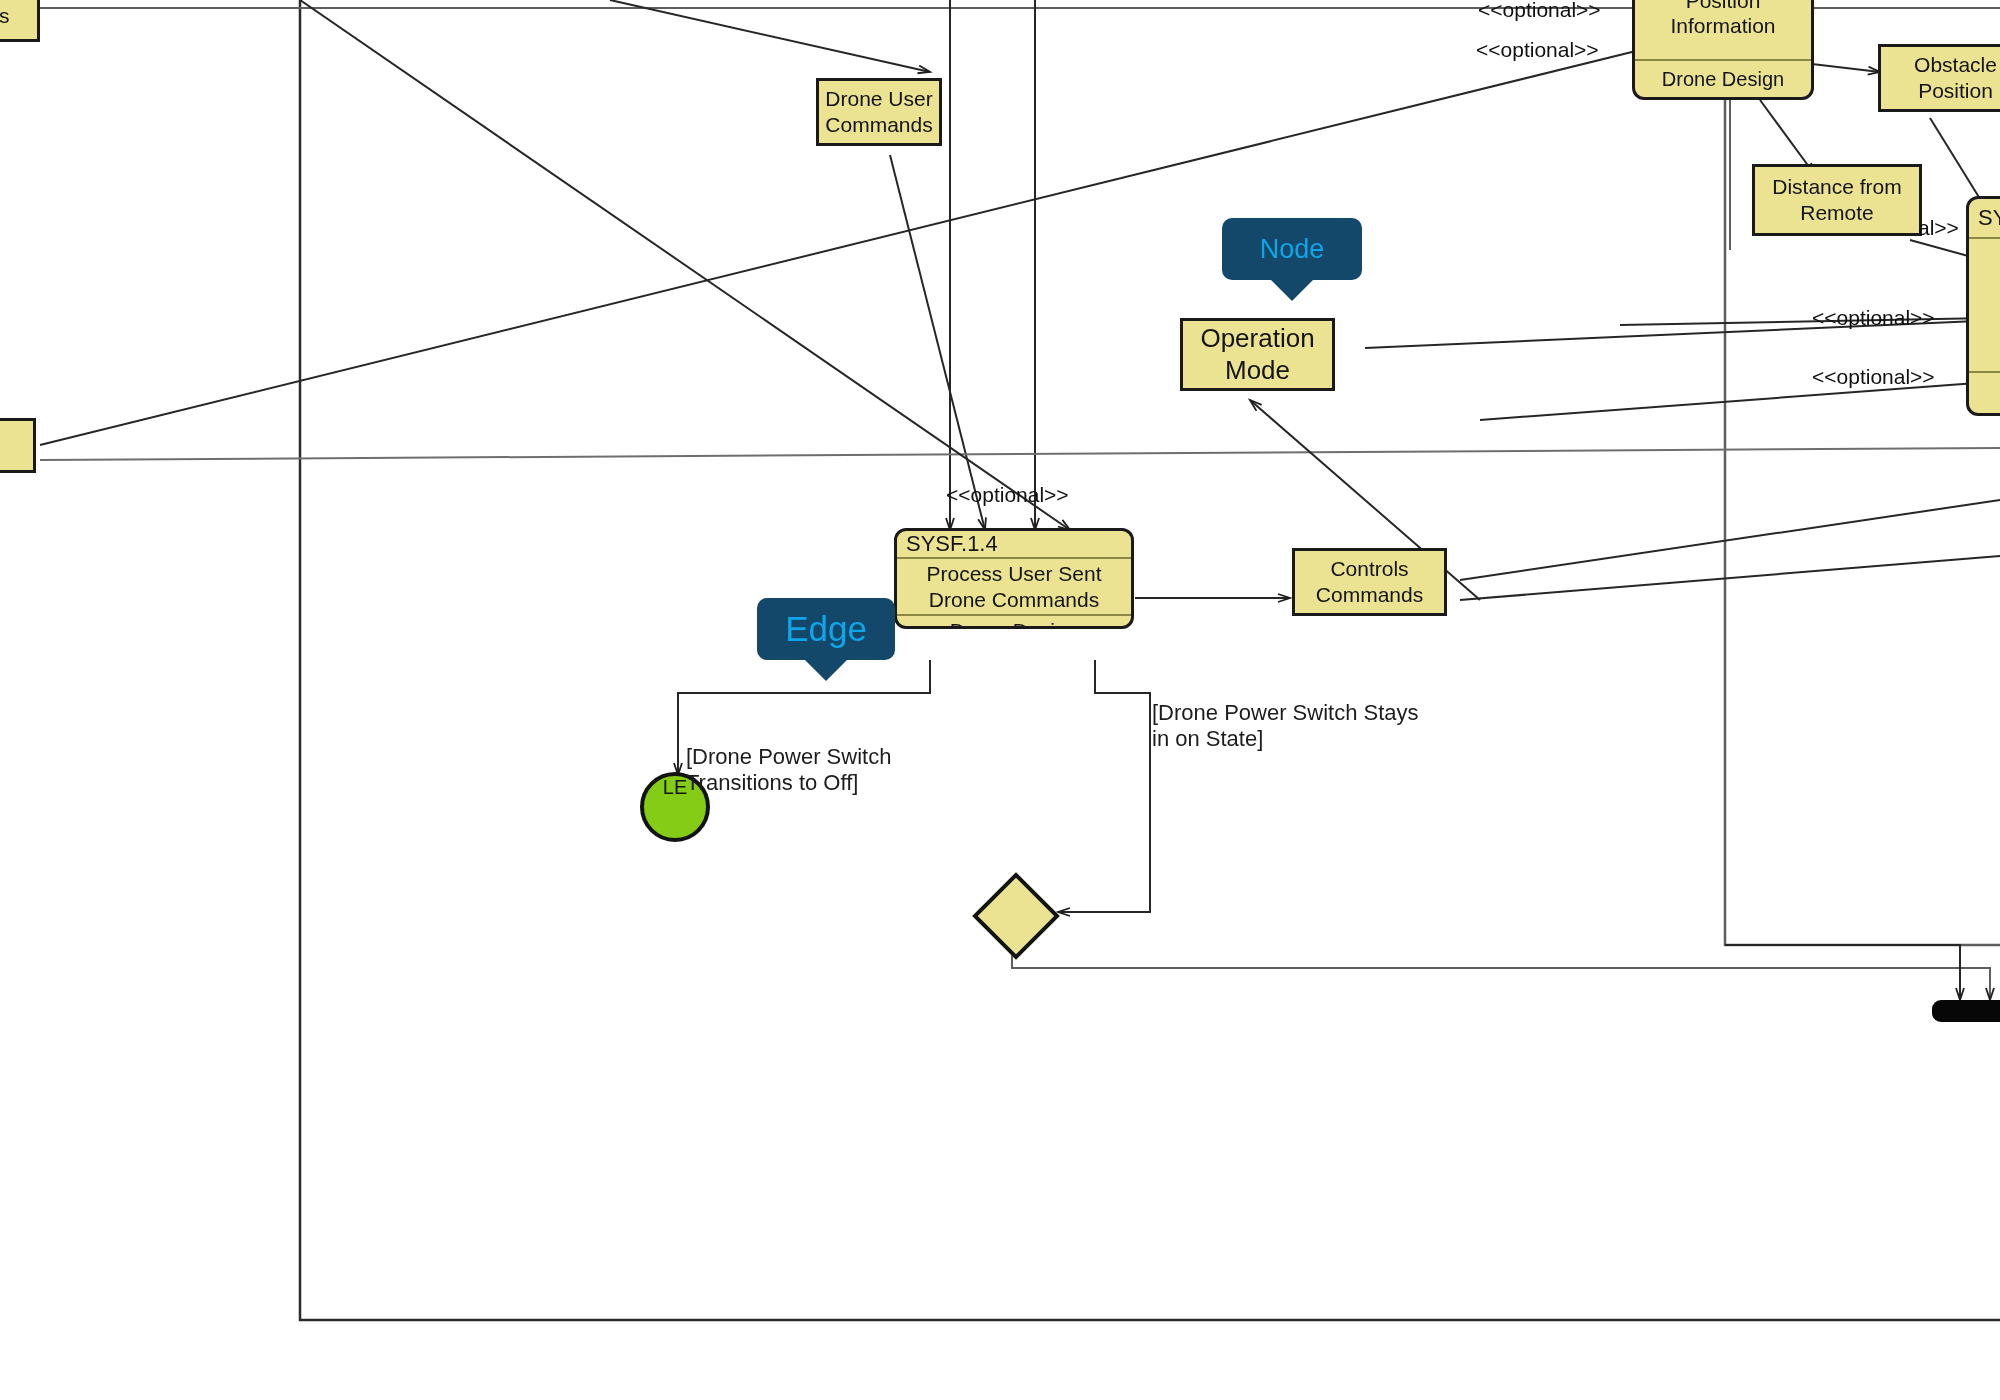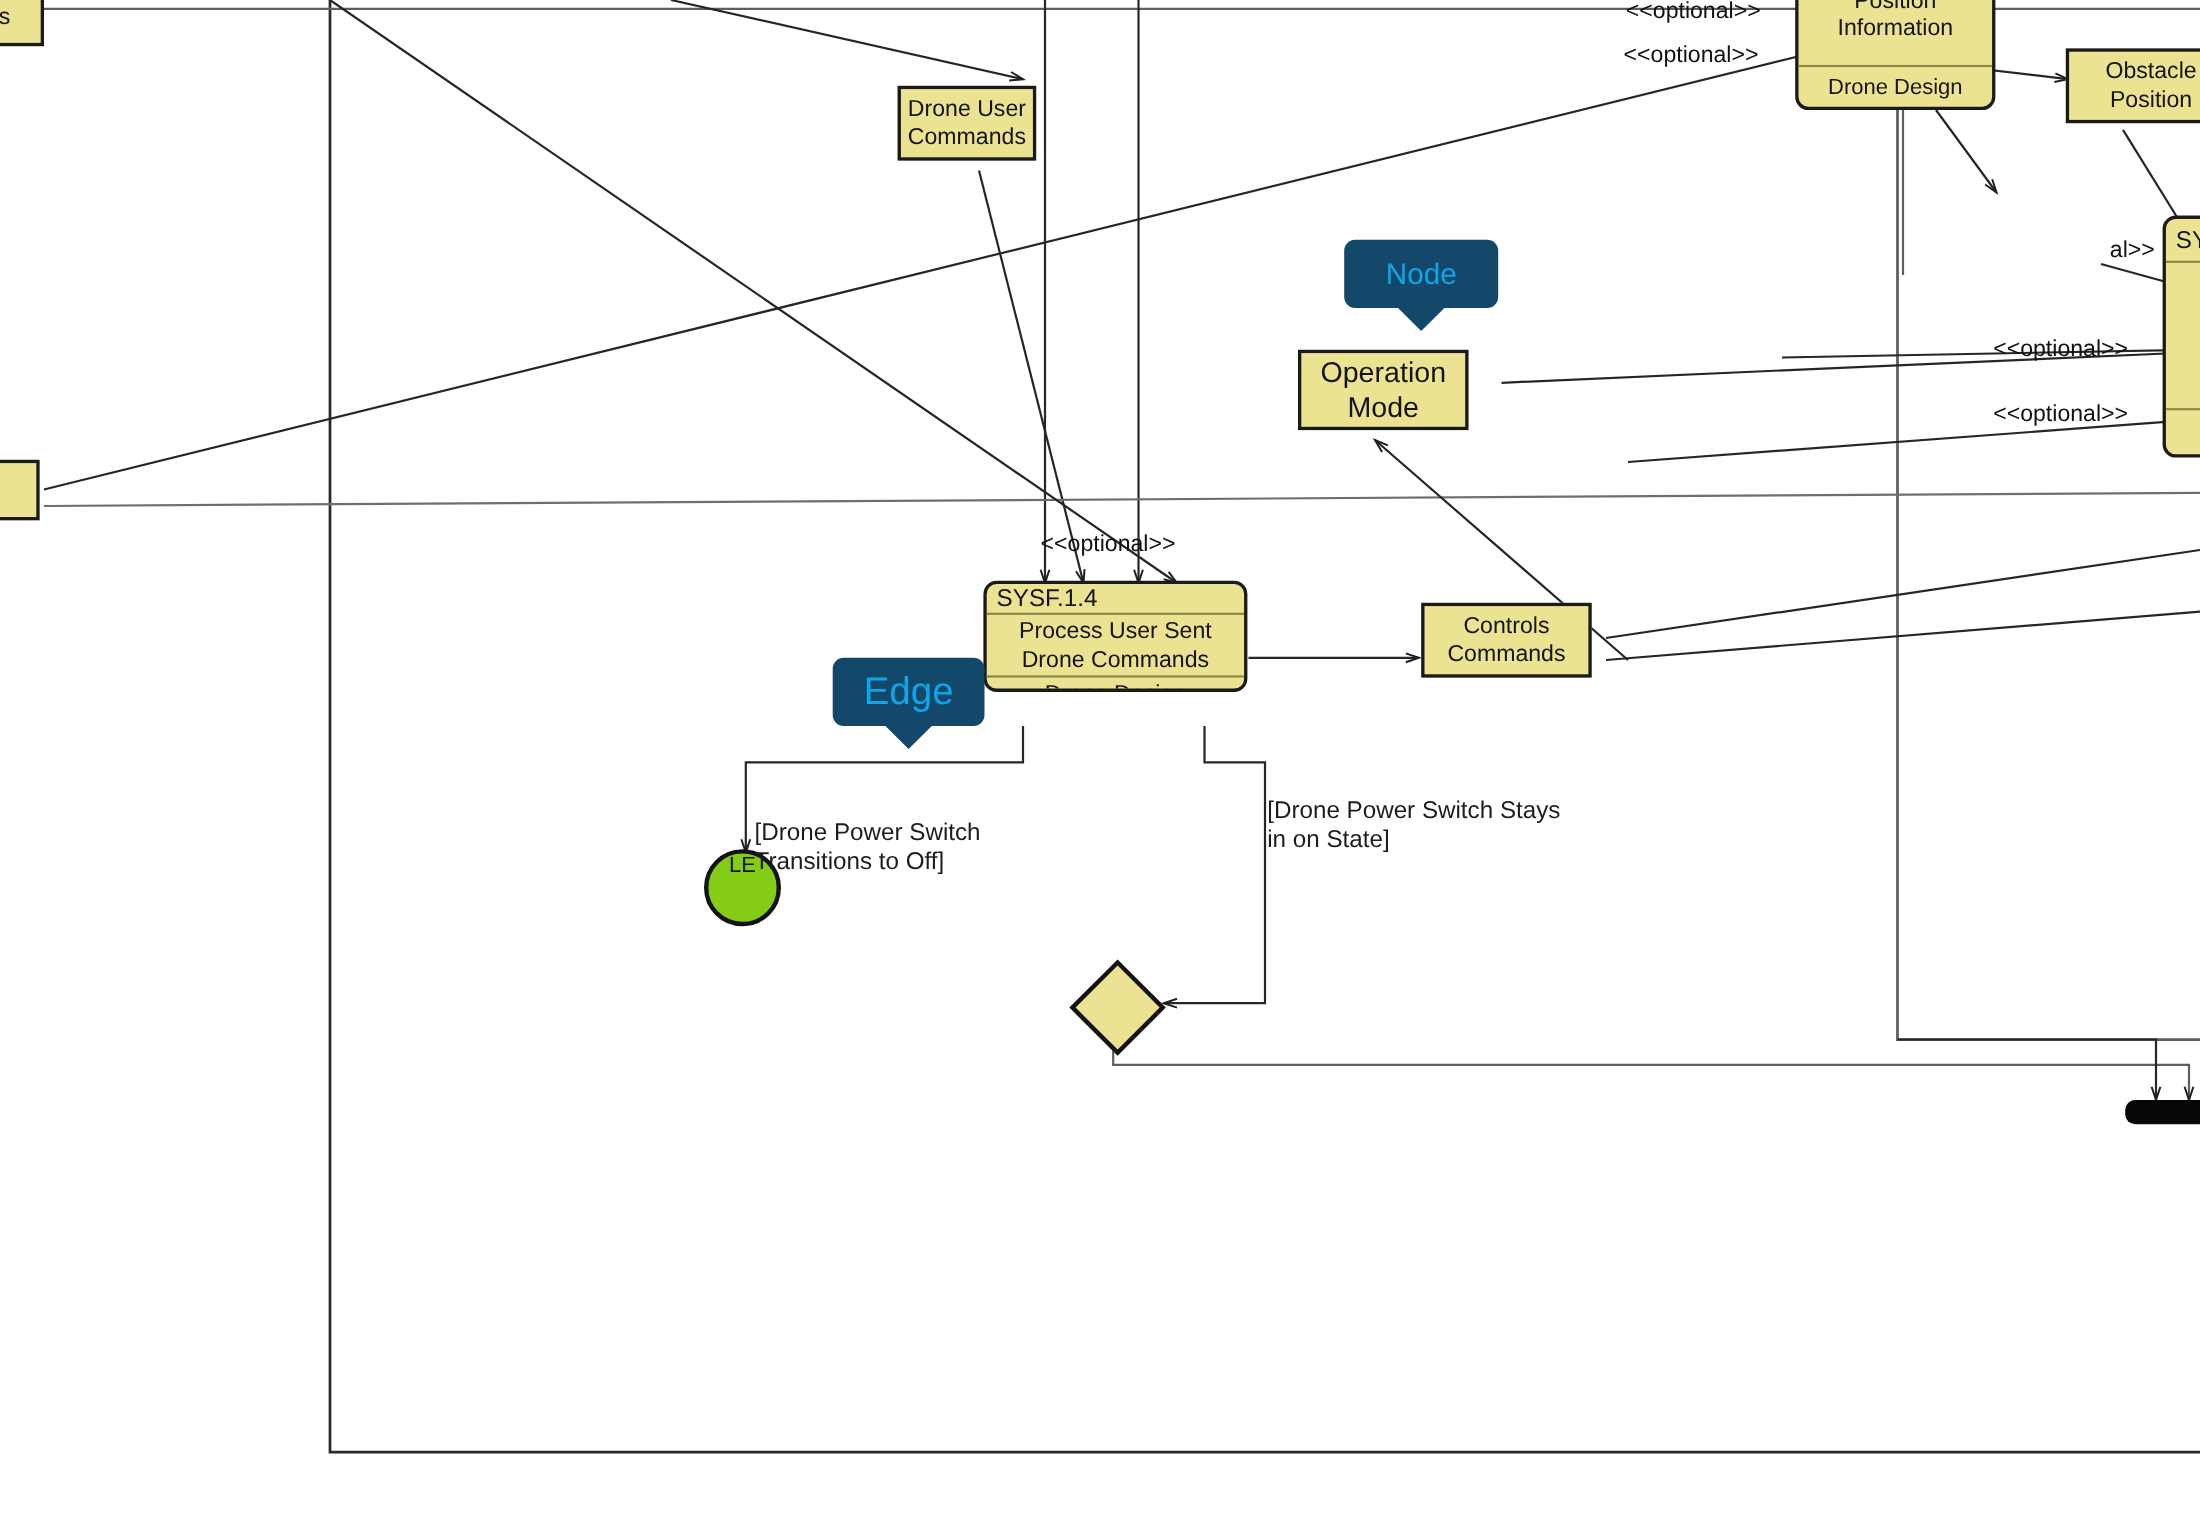--- a/index.html
+++ b/index.html
@@ -238,20 +238,24 @@
       <span>Information</span>
     </div>
     <div class="seg foot" style="height:36px; font-size:20px;">Drone Design</div>
   </div>
 
   <div class="node obj" style="left:1878px; top:44px; width:155px; height:68px; font-size:21px;">
     <span>Obstacle</span>
     <span>Position</span>
   </div>
 
+  <div class="node obj" style="left:1752px; top:164px; width:170px; height:72px; font-size:21px;">
+    <span>Distance from</span>
+    <span>Remote</span>
+  </div>
 
   <div class="node round" style="left:1966px; top:196px; width:120px; height:220px;">
     <div class="seg id" style="height:40px; font-size:22px;">SY</div>
     <div class="seg body" style="font-size:21px;">
       <span></span>
     </div>
     <div class="seg foot" style="height:40px; font-size:20px;">D</div>
   </div>
 
   <div class="node round" style="left:894px; top:528px; width:240px; height:101px;">
@@ -289,16 +293,16 @@
 
   <div class="stereotype" style="left:1918px; top:216px; font-size:21px;">al&gt;&gt;</div>
 
   <div class="stereotype" style="left:1812px; top:306px; font-size:21px;">&lt;&lt;optional&gt;&gt;</div>
 
   <div class="stereotype" style="left:1812px; top:365px; font-size:21px;">&lt;&lt;optional&gt;&gt;</div>
 
   <div class="label" style="left:686px; top:700px; font-size:22px;margin-top:44px;">[Drone Power Switch
 Transitions to Off]</div>
 
-  <div class="label" style="left:1152px; top:700px; font-size:22px;margin-top:24px;">[Drone Power Switch Stays
+  <div class="label" style="left:1152px; top:700px; font-size:22px;">[Drone Power Switch Stays
 in on State]</div>
 
 </div>
 
 </body></html>

